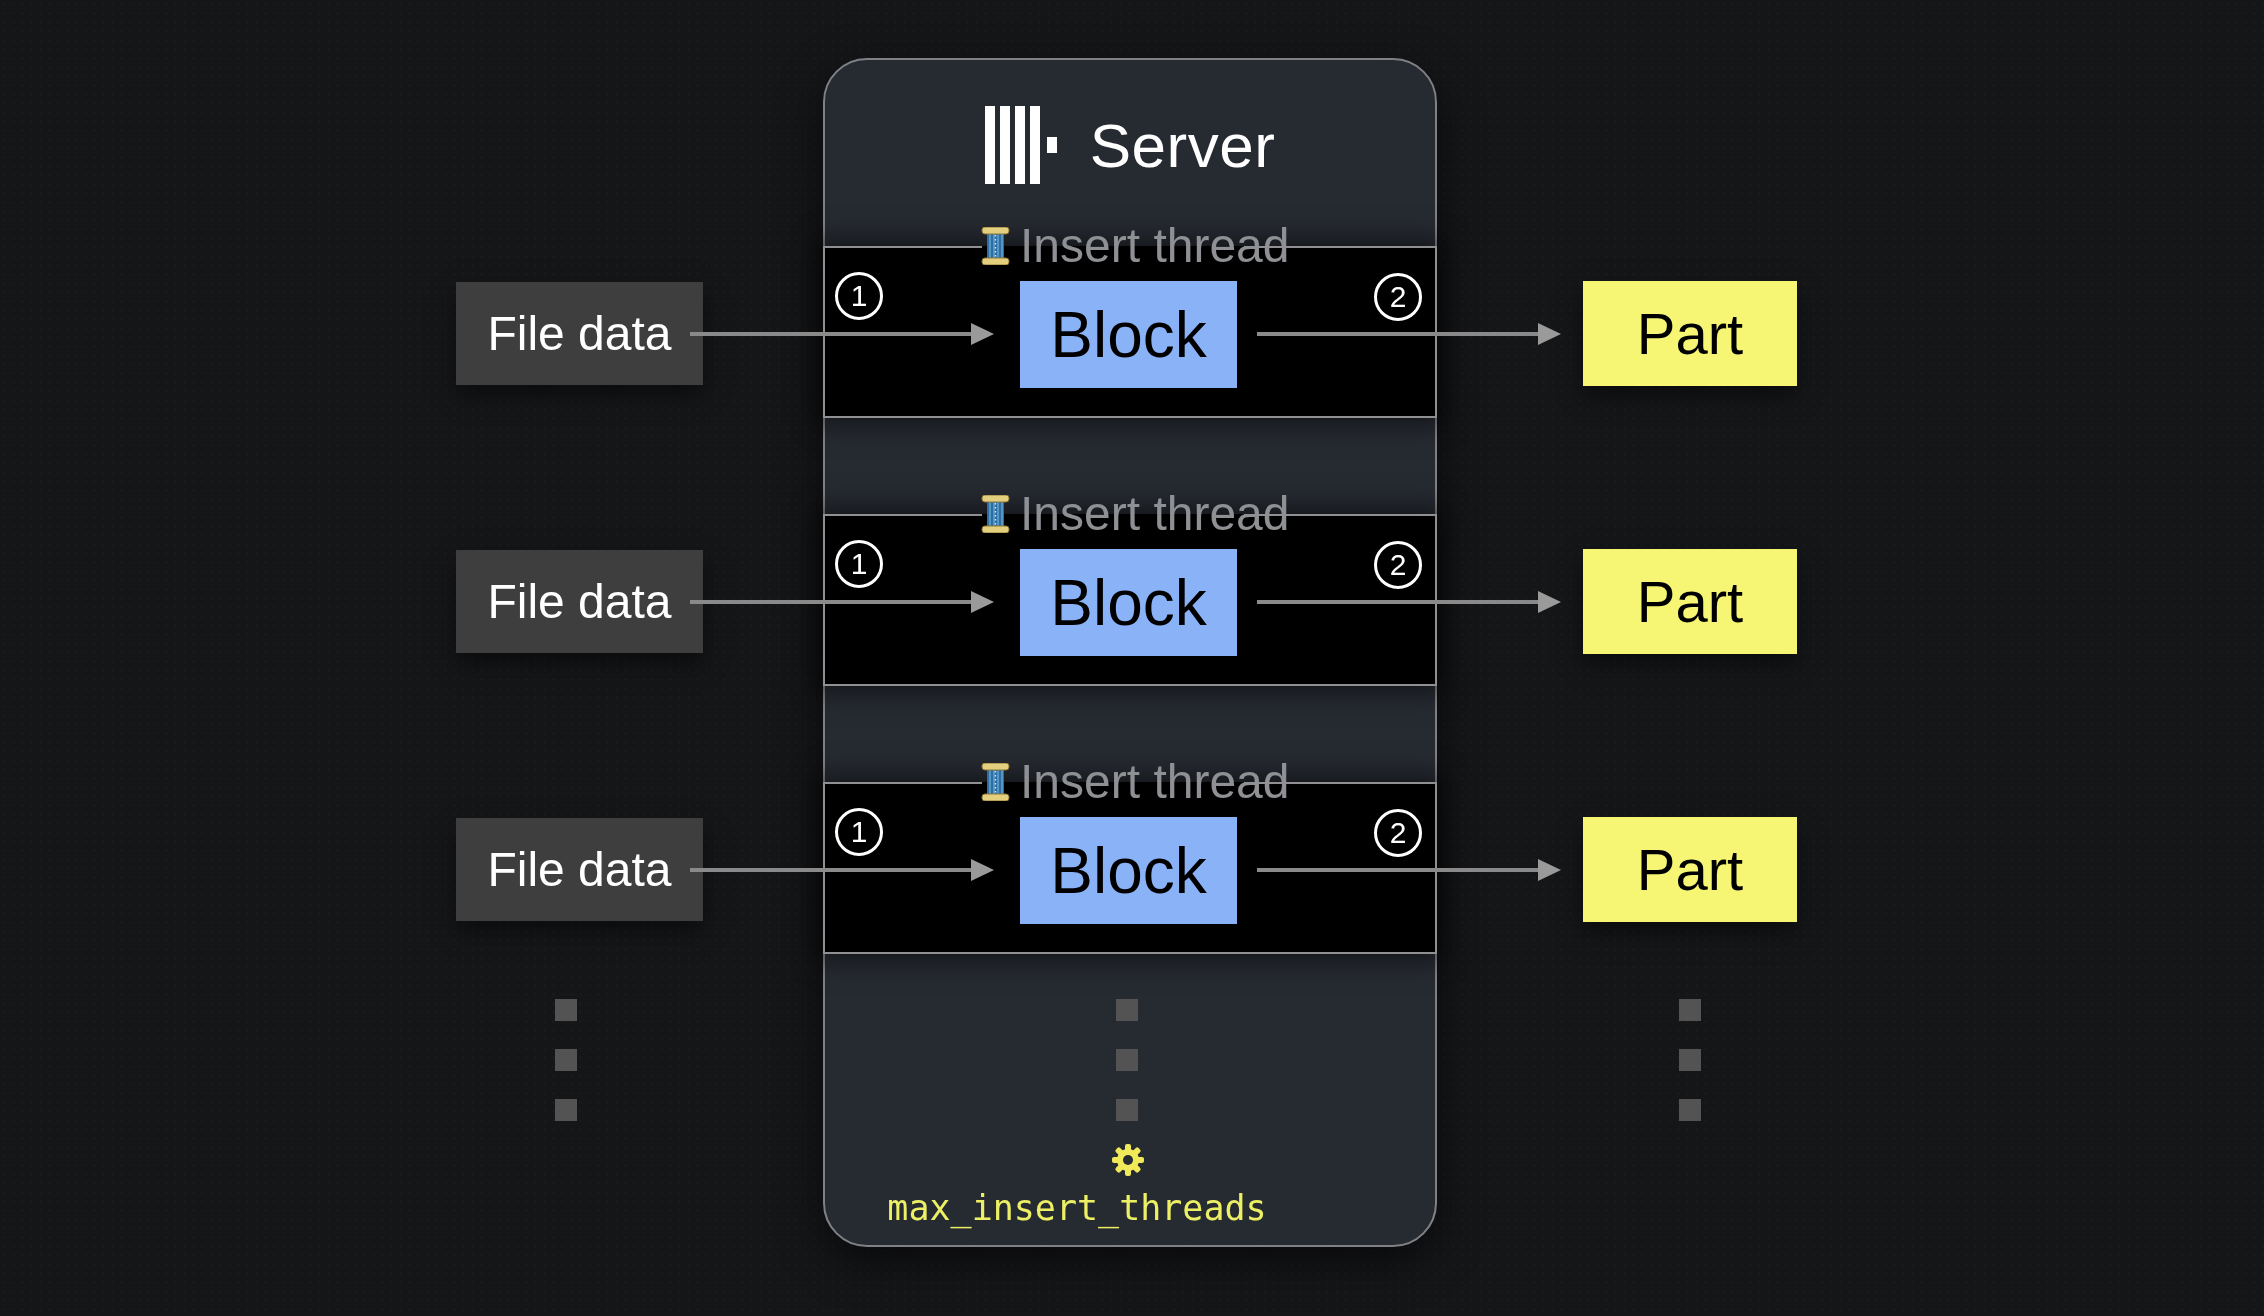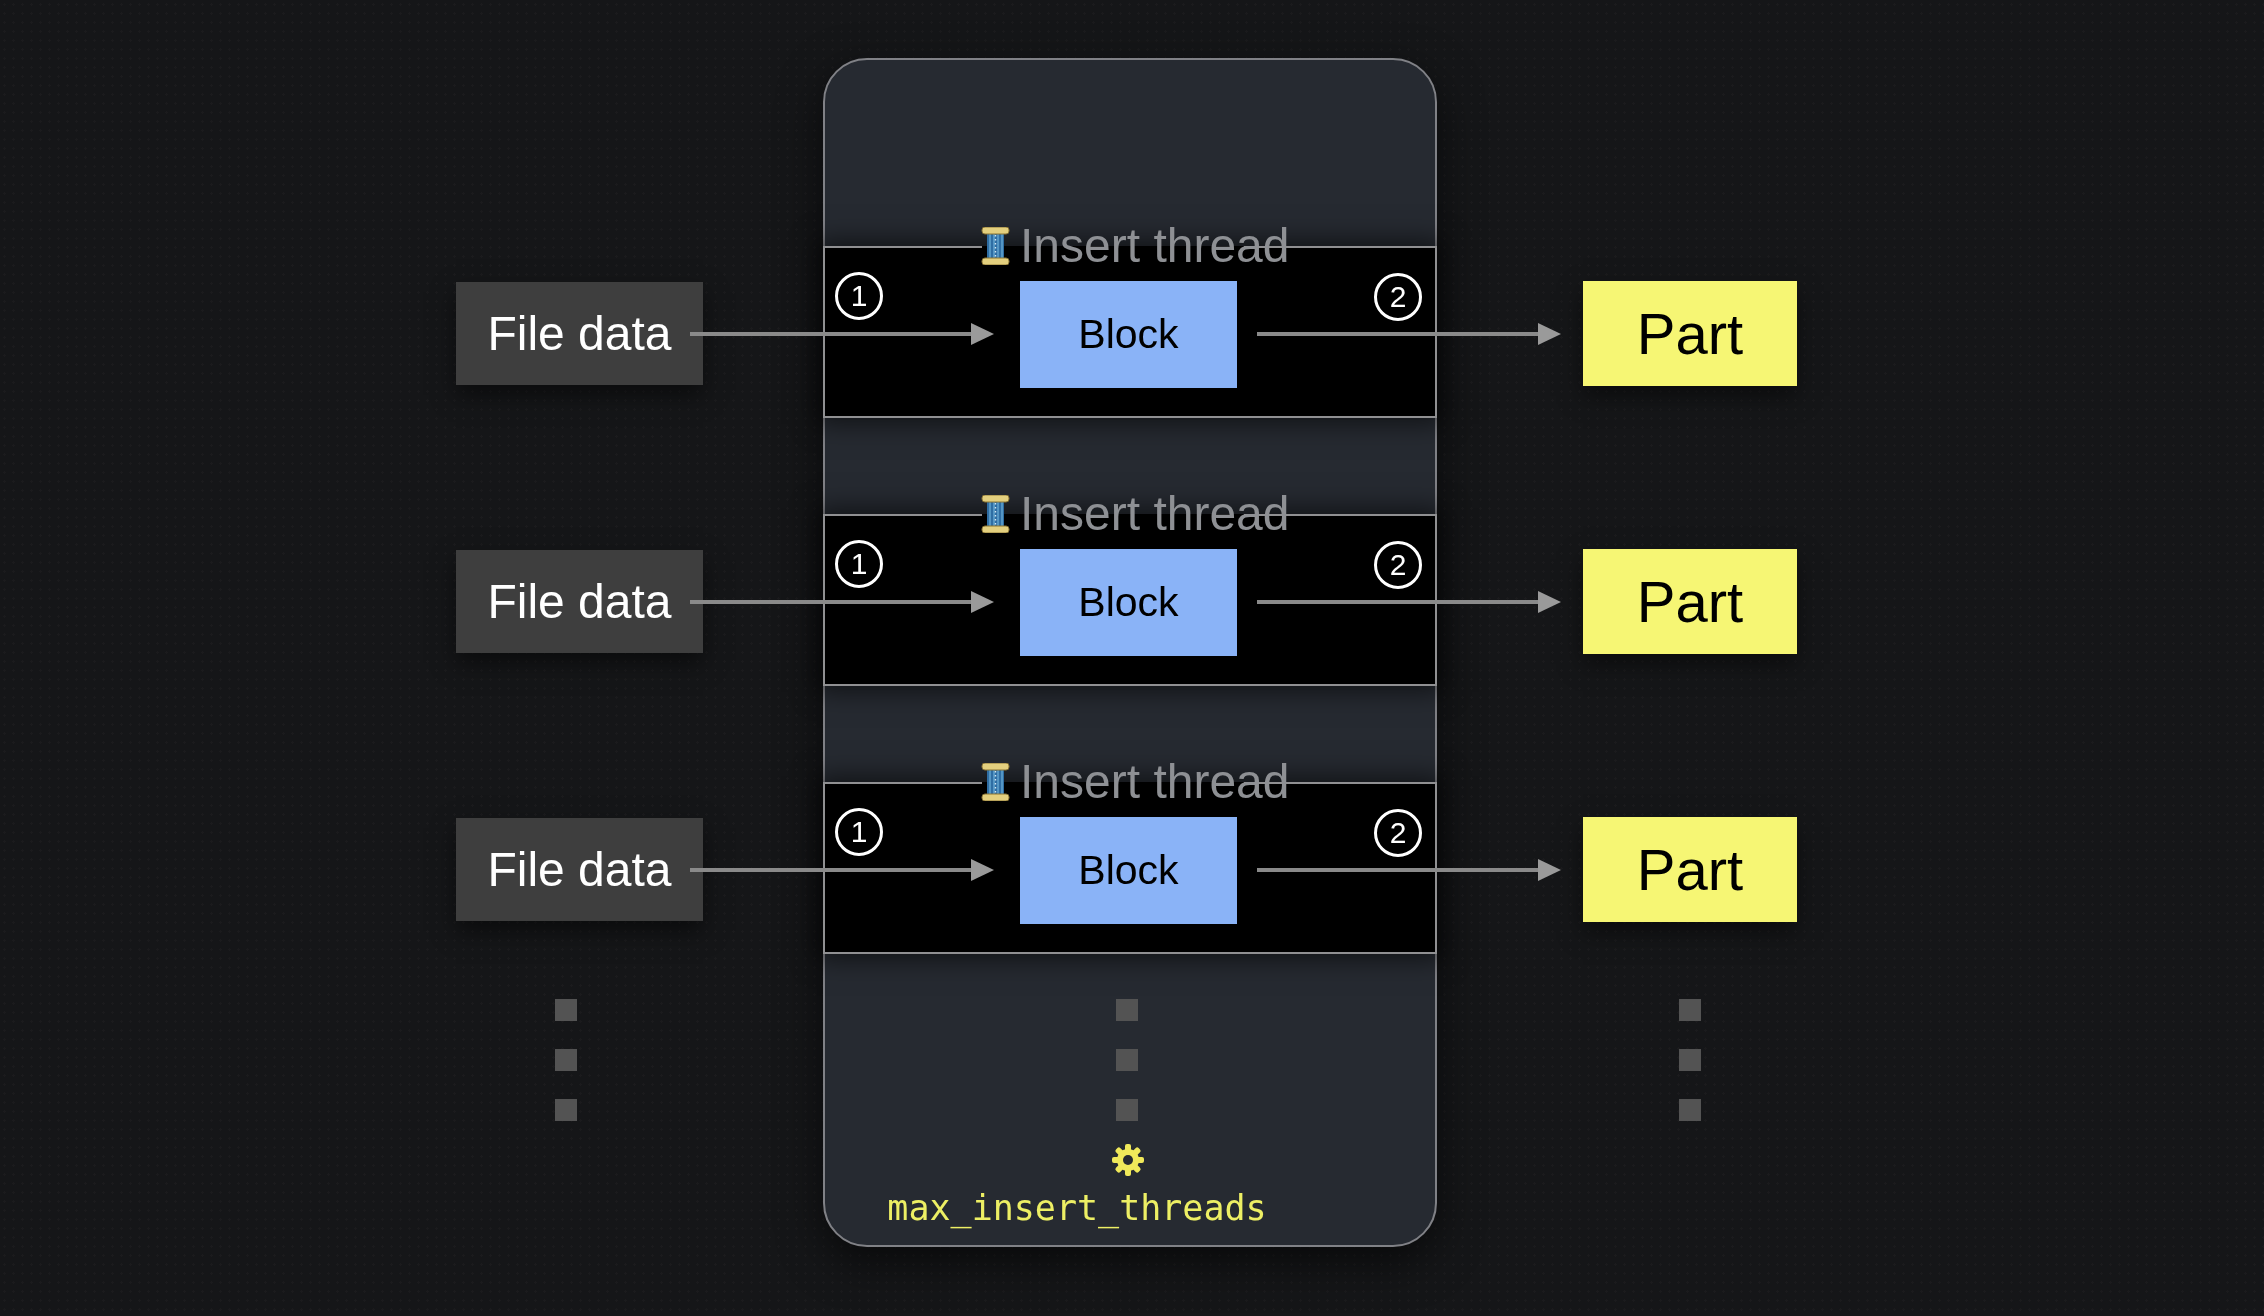--- a/index.html
+++ b/index.html
@@ -40,21 +40,21 @@
     position:absolute;width:48px;height:48px;box-sizing:border-box;
     border:3px solid #ffffff;border-radius:50%;
     display:flex;align-items:center;justify-content:center;
     color:#ffffff;font-size:30px;
   }
   .step-in{left:10px;top:26px}
   .step-out{left:549px;top:27px}
   .block-box{
     position:absolute;left:195px;top:35px;width:217px;height:107px;
     background:#8ab3f7;display:flex;align-items:center;justify-content:center;
-    color:#000000;font-size:41px;
+    color:#000000;font-size:64px;
   }
   
   .file-box{
     position:absolute;left:456px;width:247px;height:103px;background:#3e3e3e;
     display:flex;align-items:center;justify-content:center;color:#ffffff;font-size:48px;
     box-shadow:0 10px 22px rgba(0,0,0,0.5);
   }
   .part-box{
     position:absolute;left:1583px;width:214px;height:105px;background:#f6f674;
     display:flex;align-items:center;justify-content:center;color:#000000;font-size:58px;
@@ -80,20 +80,30 @@
     position:absolute;left:877px;top:1188px;width:400px;text-align:center;
     font-family:"DejaVu Sans Mono", monospace;font-size:35px;color:#edef64;
   }
 </style>
 </head>
 <body>
 
 <div class="stage">
 
   <div class="server">
+    <div class="server-header">
+      <svg class="logo" width="72" height="78" viewBox="0 0 72 78">
+        <rect x="0" y="0" width="10" height="78" fill="#ffffff"></rect>
+        <rect x="15" y="0" width="10" height="78" fill="#ffffff"></rect>
+        <rect x="30" y="0" width="10" height="78" fill="#ffffff"></rect>
+        <rect x="45" y="0" width="10" height="78" fill="#ffffff"></rect>
+        <rect x="62" y="31" width="10" height="16" fill="#ffffff"></rect>
+      </svg>
+      <span class="server-title">Server</span>
+    </div>
 
     <div class="thread-row row-1">
       <div class="thread-label">
         <svg width="29" height="38" viewBox="0 0 29 38">
           <rect x="6" y="5" width="17" height="28" fill="#2e6da3"></rect>
           <path d="M9 6 V32 M13 6 V32 M17 6 V32 M21 6 V32" stroke="#5ea0cc" stroke-width="1.6"></path>
           <path d="M14.5 8 V30" stroke="#cfe4f0" stroke-width="1.4" stroke-dasharray="1.5 2.5"></path>
           <rect x="1" y="0" width="27" height="7" rx="3" fill="#e3cf7e" stroke="#8a7434" stroke-width="1"></rect>
           <rect x="1" y="31" width="27" height="7" rx="3" fill="#e3cf7e" stroke="#8a7434" stroke-width="1"></rect>
         </svg>

